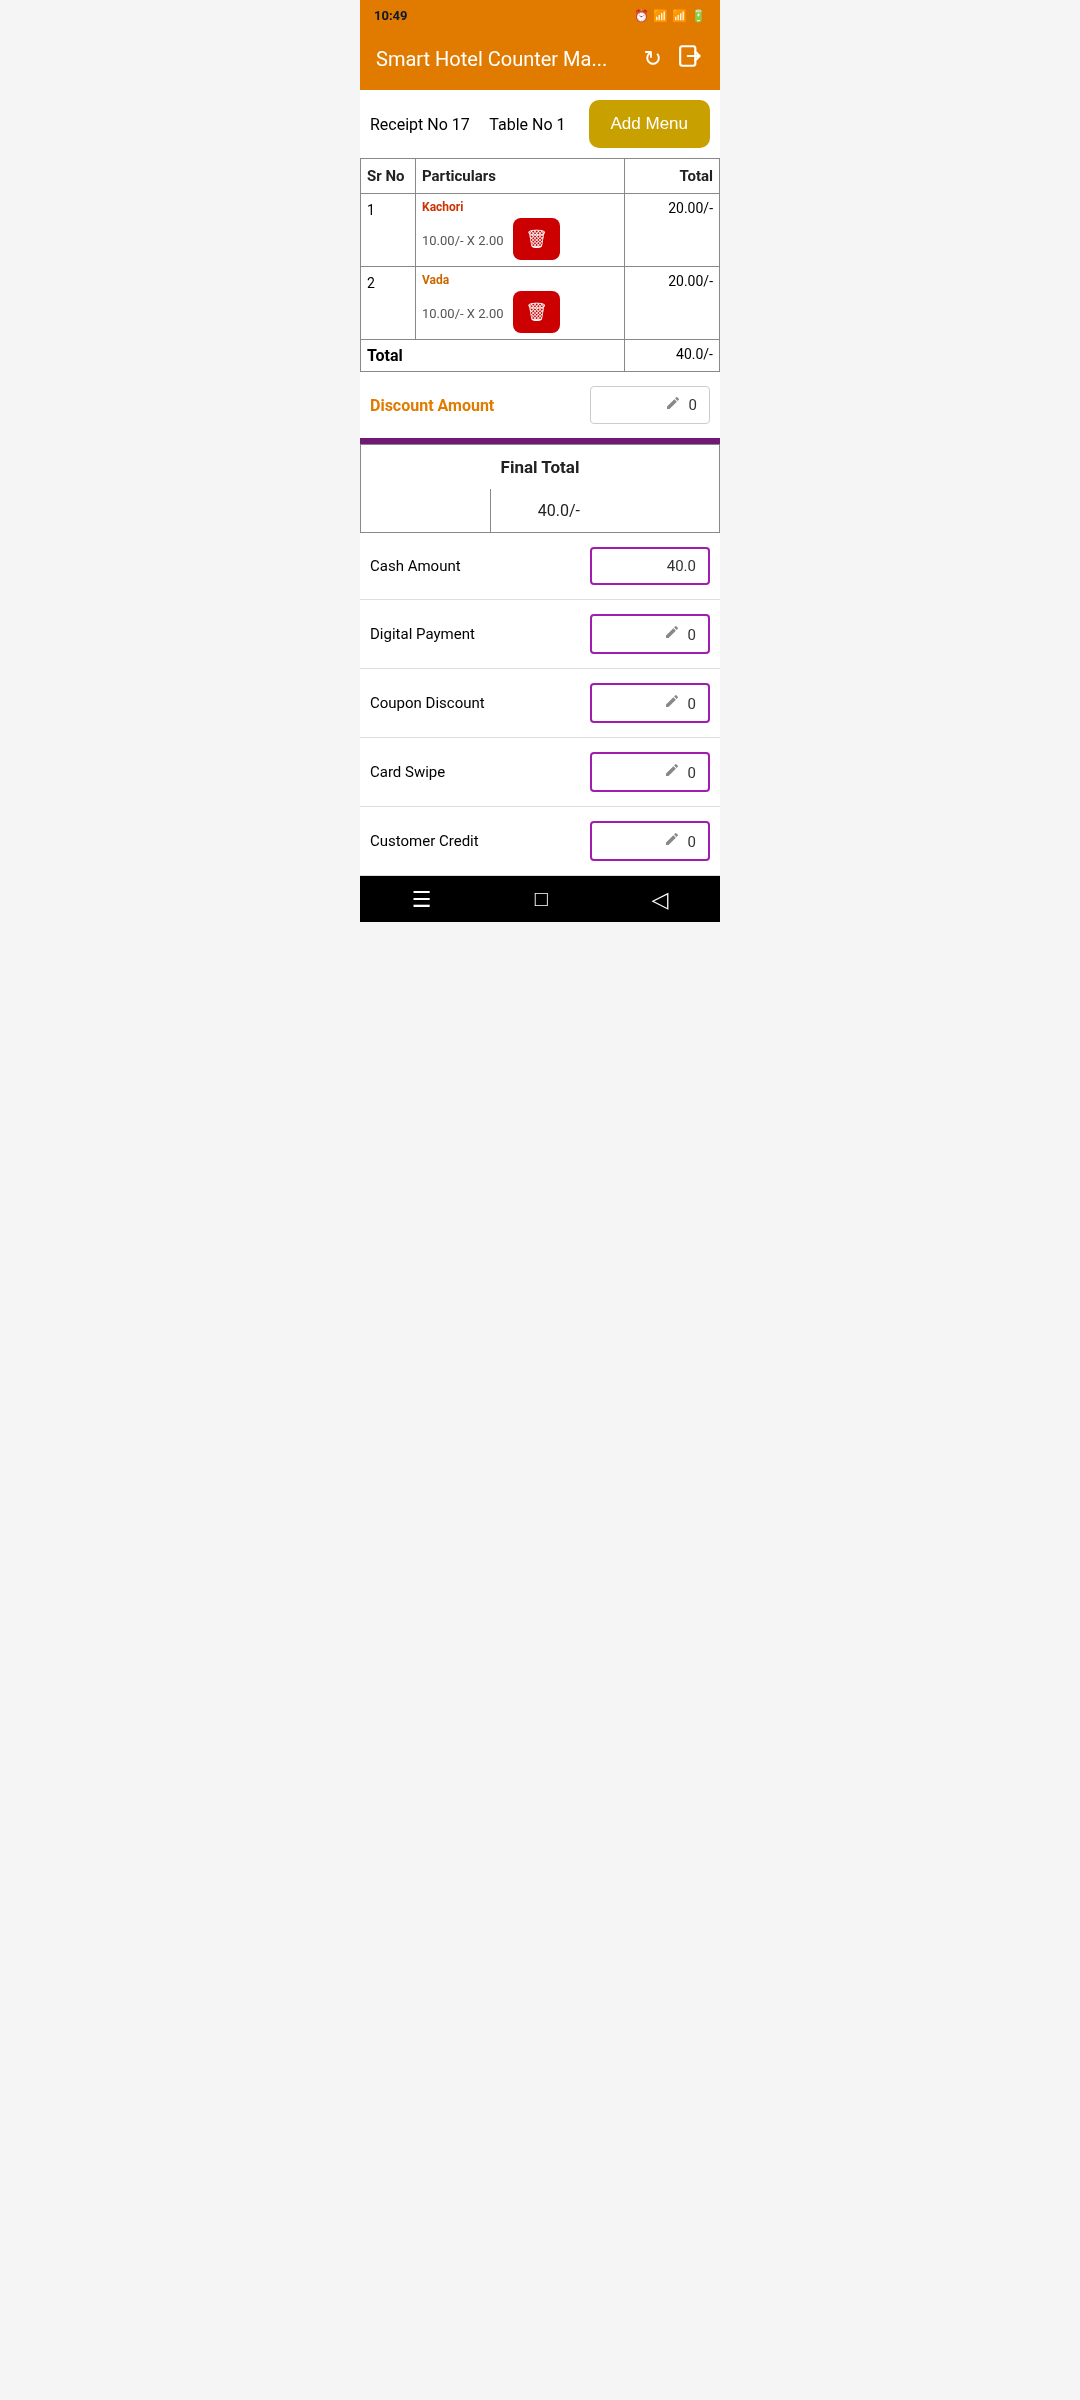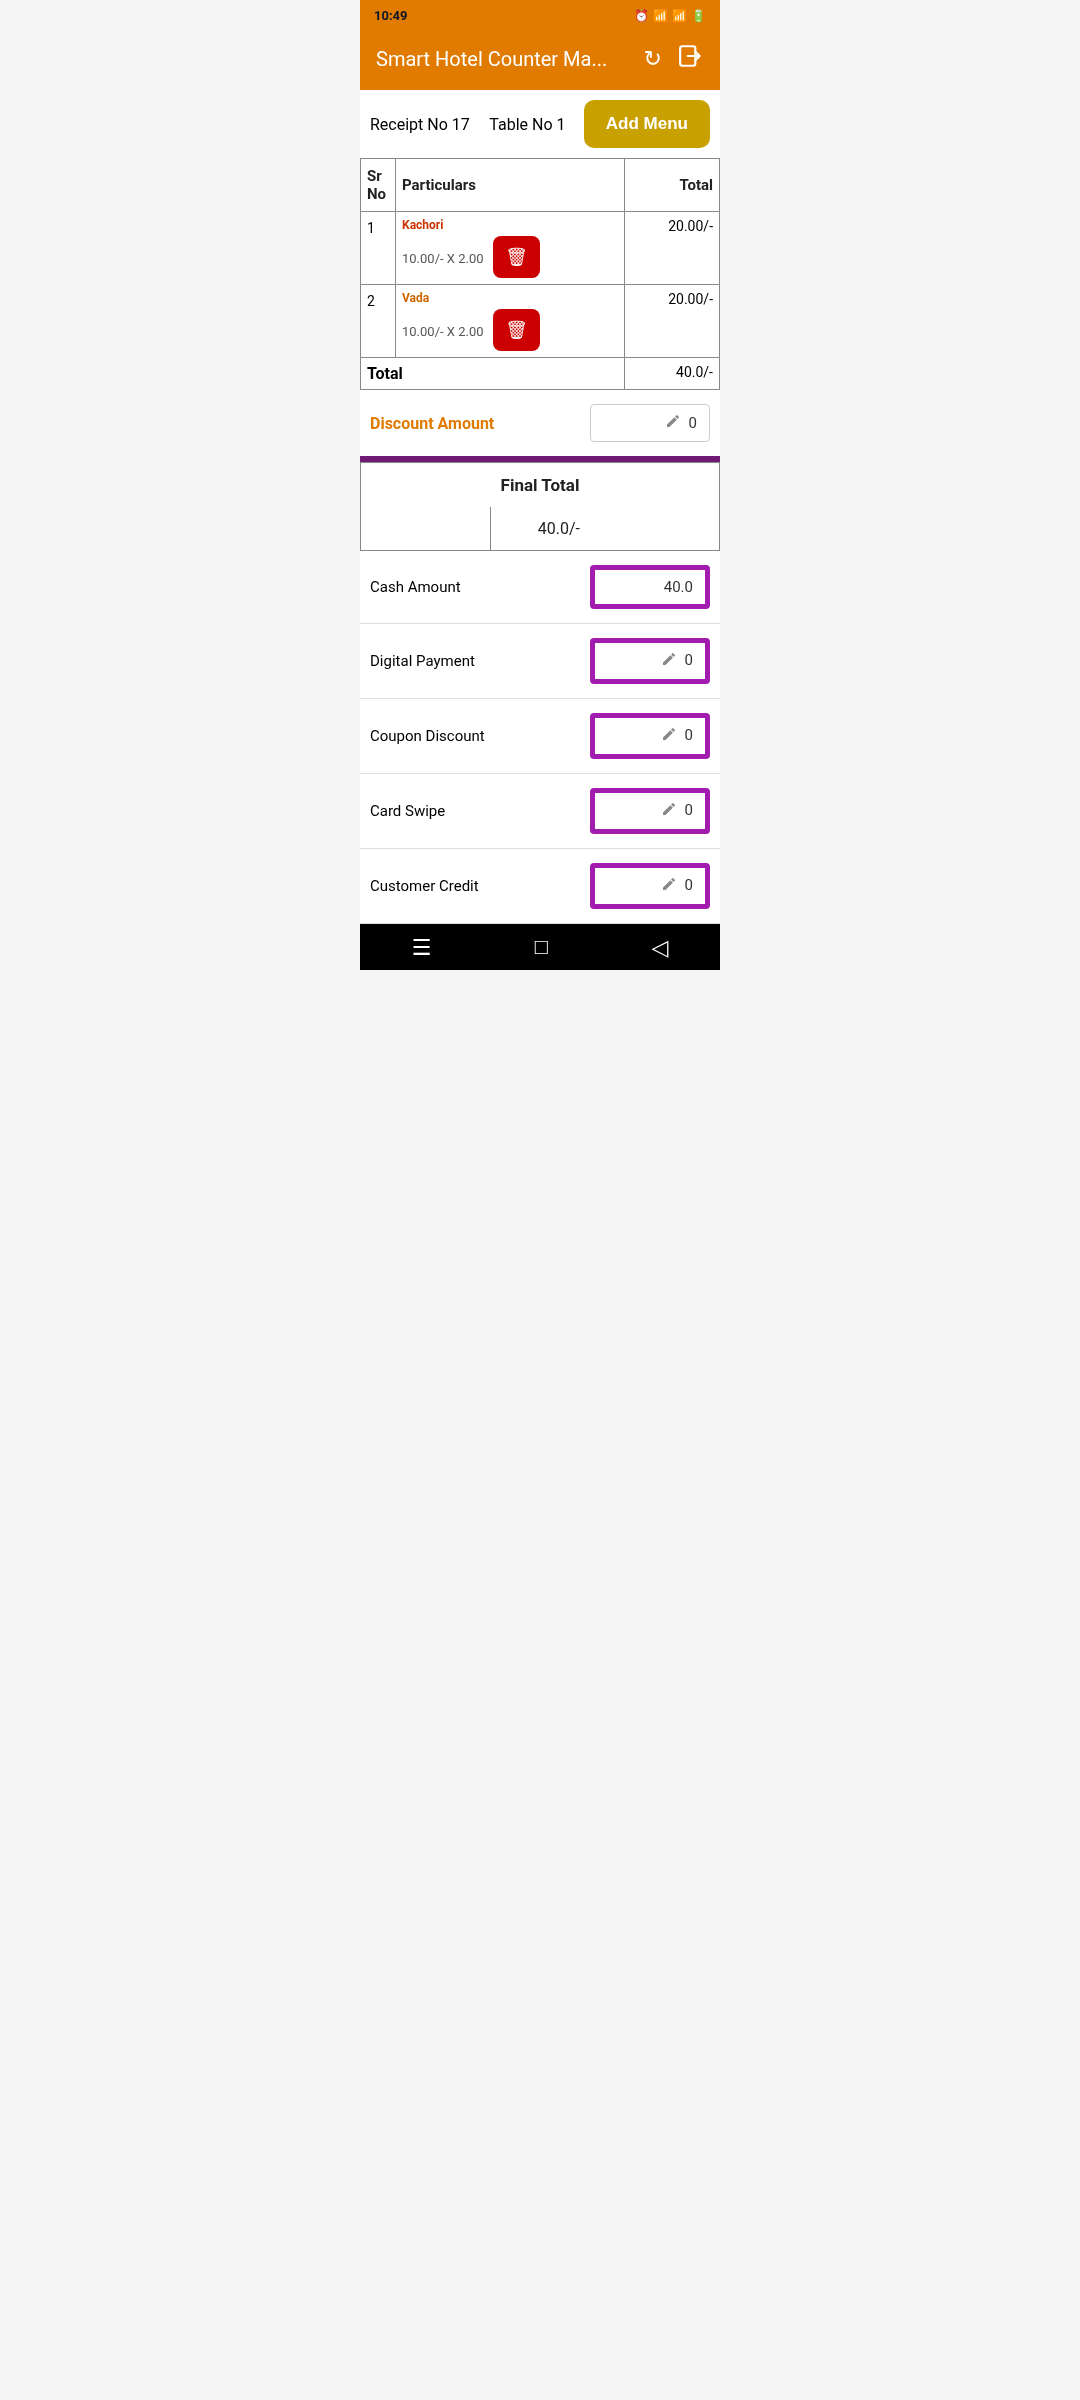--- a/index.html
+++ b/index.html
@@ -71,21 +71,21 @@
       padding: 10px 10px;
       background: white;
     }
     .add-menu-btn {
       background: #c8a000;
       color: white;
       border: none;
       border-radius: 10px;
       padding: 14px 22px;
       font-size: 17px;
-      font-weight: bold;
+      font-weight: normal;
       cursor: pointer;
     }
 
     
     .order-table {
       width: 100%;
       border-collapse: collapse;
       border: 1.5px solid #888;
     }
     .order-table th {
@@ -206,23 +206,23 @@
       padding: 14px 10px;
       border-bottom: 1px solid #ddd;
     }
     .payment-label {
       flex: 1;
       font-size: 15px;
       color: #000000;
     }
     .payment-value-box {
       display: flex;
-      align-items: flex-start;
+      align-items: flex-end;
       justify-content: flex-end;
-      border: 5px solid #a21caf;
+      border: 2px solid #a21caf;
       border-radius: 4px;
       padding: 8px 12px;
       min-width: 120px;
       gap: 8px;
       background: white;
     }
 
     
     .checkout-btn {
       width: 100%;
@@ -287,21 +287,21 @@
       <span>Receipt No 17</span>
       &nbsp;&nbsp;&nbsp;
       <span>Table No 1</span>
     </div>
     <button class="add-menu-btn">Add Menu</button>
   </div>
 
   <table class="order-table">
     <thead>
       <tr>
-        <th style="width:35px;">Sr No</th>
+        <th style="width:55px;">Sr No</th>
         <th>Particulars</th>
         <th class="total-col" style="width:95px;">Total</th>
       </tr>
     </thead>
     <tbody>
 
       <tr>
         <td style="vertical-align:top;padding-top:8px;">
           <span>1</span>
         </td>

